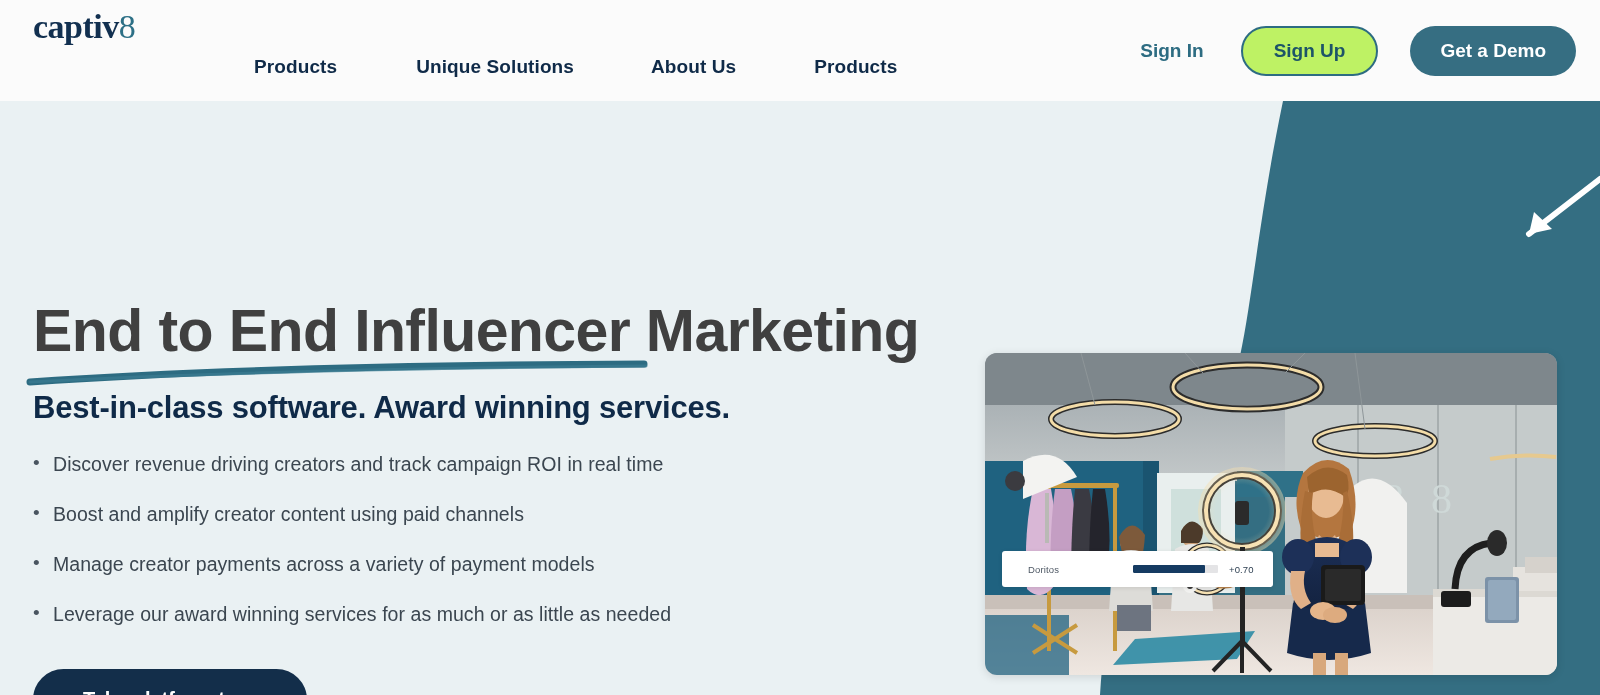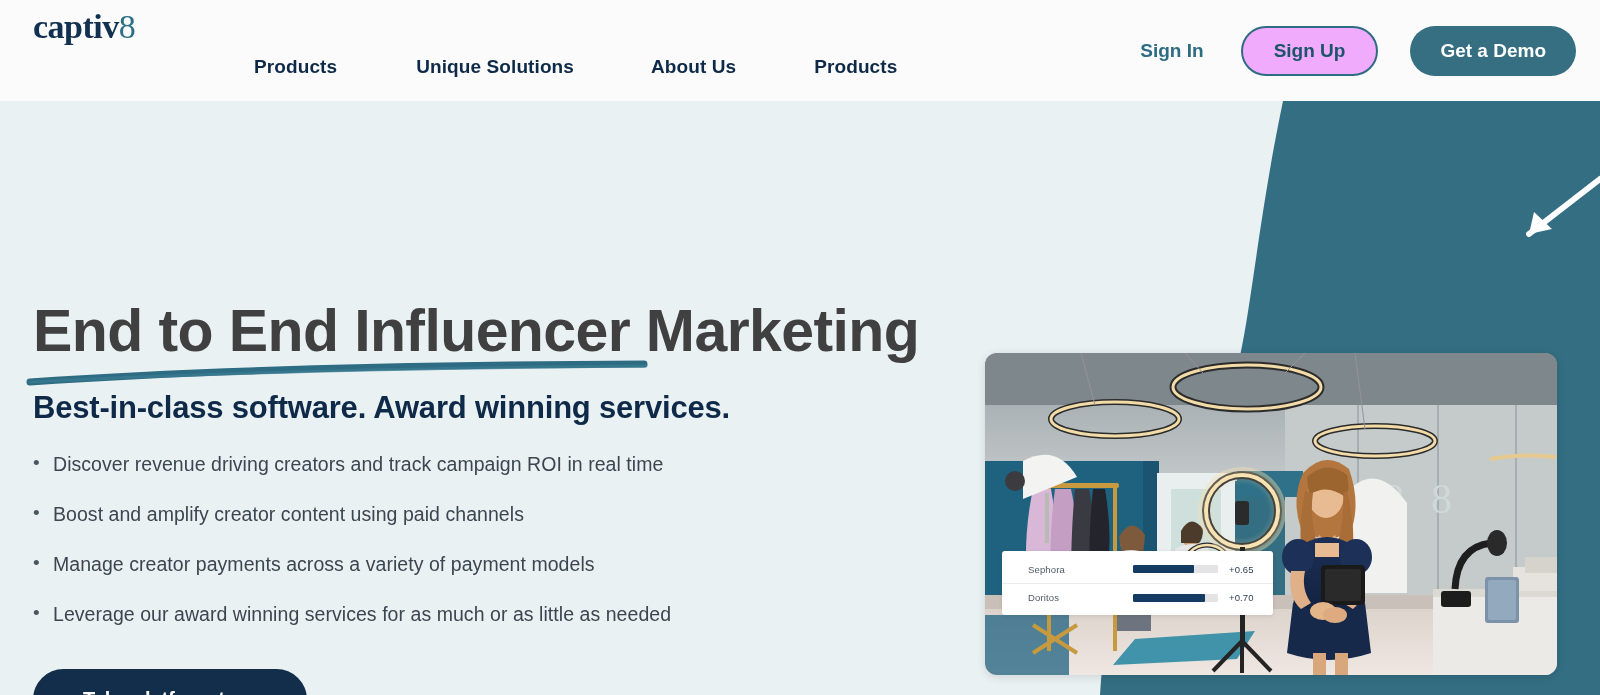--- a/index.html
+++ b/index.html
@@ -44,21 +44,21 @@
   .actions {
     position:absolute; right:24px; top:0; height:101px;
     display:flex; align-items:center; gap:12px;
   }
   .sign-in {
     font-size:19px; font-weight:600; color:#2d6c82;
     margin-right:25px; cursor:pointer; white-space:nowrap;
   }
   .sign-up {
     font-size:19px; font-weight:700; color:#1d5468;
-    background:#f0abfc;
+    background:#bef264;
     border:2px solid #2d6c82;
     border-radius:30px;
     padding:12px 31px;
     cursor:pointer; white-space:nowrap;
     margin-right:20px;
   }
   .get-demo {
     font-size:19px; font-weight:700; color:#ffffff;
     background:#366e82;
     border:none; border-radius:30px;
@@ -351,27 +351,20 @@
       <ellipse cx="512" cy="190" rx="10" ry="13" fill="#2a2a2a"></ellipse>
       <rect x="456" y="238" width="30" height="16" rx="3" fill="#1c1c1c"></rect>
       <rect x="500" y="224" width="34" height="46" rx="3" fill="#7c92a8"></rect>
       <rect x="503" y="227" width="28" height="40" rx="2" fill="#93a9bd"></rect>
       <rect x="540" y="204" width="32" height="16" fill="#d6d2cc"></rect>
     </svg>
   </div>
 
   <div class="metrics">
 
-    <div class="metric-row">
-      <div class="metric-name">Sephora</div>
-      <div class="metric-track">
-        <div class="metric-fill" style="width: 72%;"></div>
-      </div>
-      <div class="metric-val">+0.65</div>
-    </div>
 
     <div class="metric-row">
       <div class="metric-name">Doritos</div>
       <div class="metric-track">
         <div class="metric-fill" style="width: 85%;"></div>
       </div>
       <div class="metric-val">+0.70</div>
     </div>
 
   </div>

